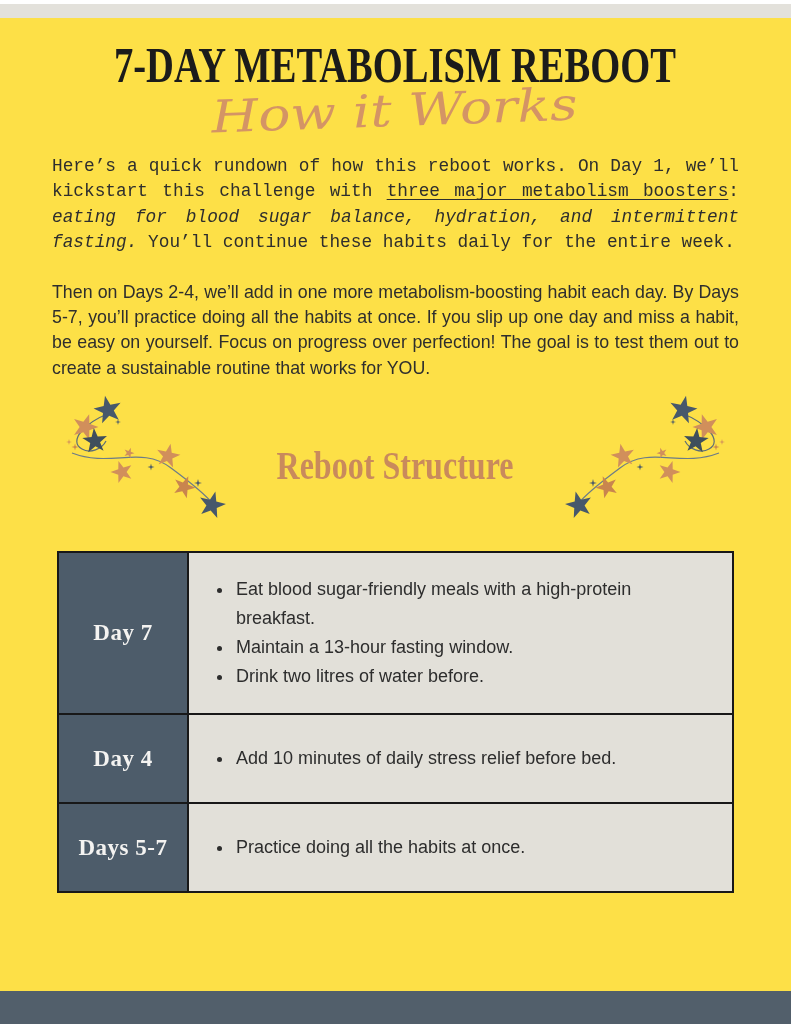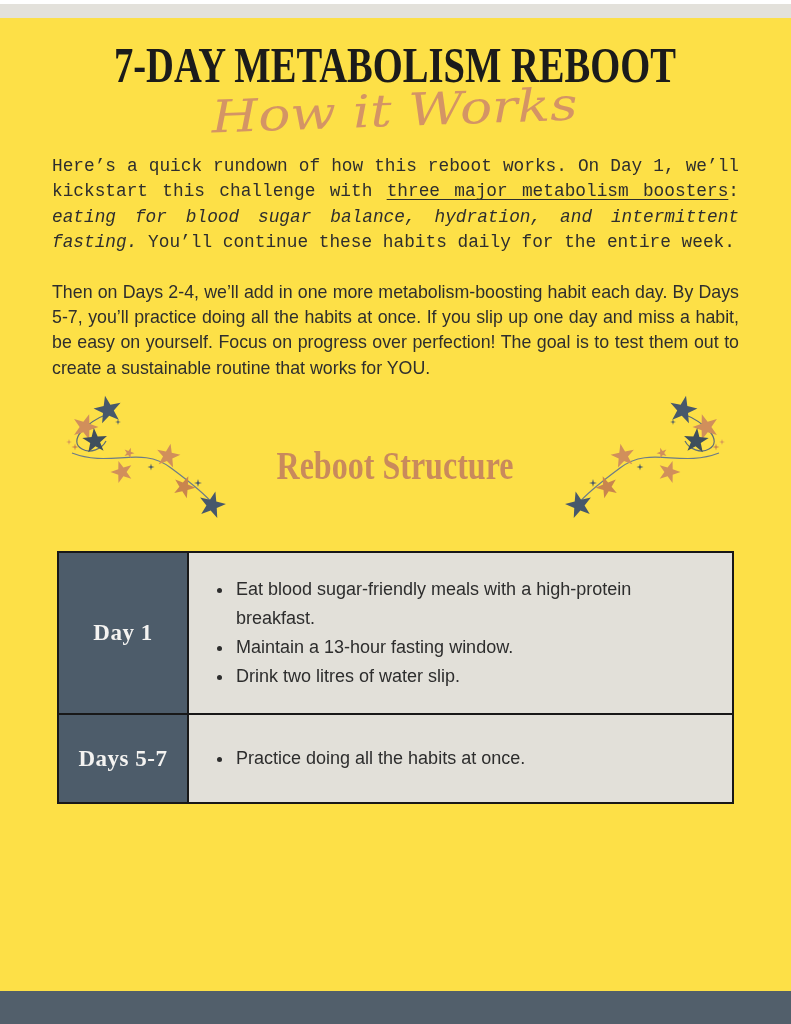--- a/index.html
+++ b/index.html
@@ -142,26 +142,34 @@
     </svg>
 
     <svg class="heading-svg" width="791" height="60">
       <text x="395" y="50" text-anchor="middle" textLength="237" lengthAdjust="spacingAndGlyphs" font-family="Liberation Serif, serif" font-weight="bold" font-size="40" fill="#c98a5c">Reboot Structure</text>
     </svg>
   </div>
 
   <table class="schedule">
     <tbody>
       <tr class="r1">
-        <td class="day">Day 1</td>
+        <td class="day">Day 7</td>
         <td class="habits">
           <ul>
             <li>Eat blood sugar-friendly meals with a high-protein breakfast.</li>
             <li>Maintain a 13-hour fasting window.</li>
-            <li>Drink two litres of water slip.</li>
+            <li>Drink two litres of water before.</li>
+          </ul>
+        </td>
+      </tr>
+      <tr class="r4">
+        <td class="day">Day 4</td>
+        <td class="habits">
+          <ul>
+            <li>Add 10 minutes of daily stress relief before bed.</li>
           </ul>
         </td>
       </tr>
       <tr class="r5">
         <td class="day">Days 5-7</td>
         <td class="habits">
           <ul>
             <li>Practice doing all the habits at once.</li>
           </ul>
         </td>

